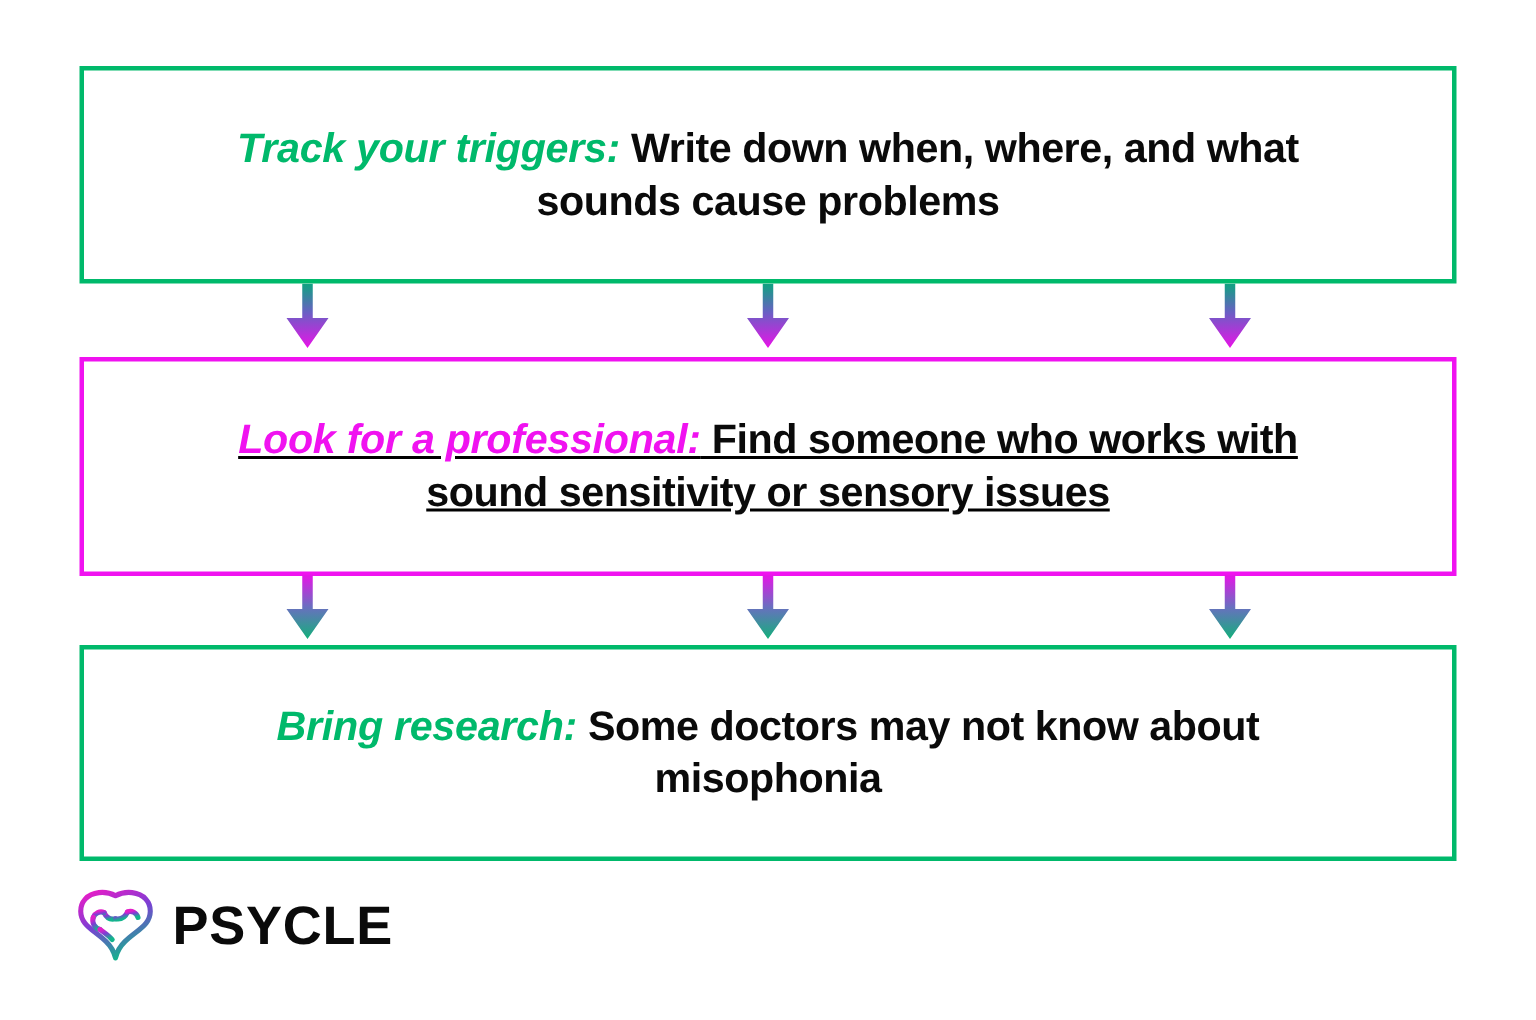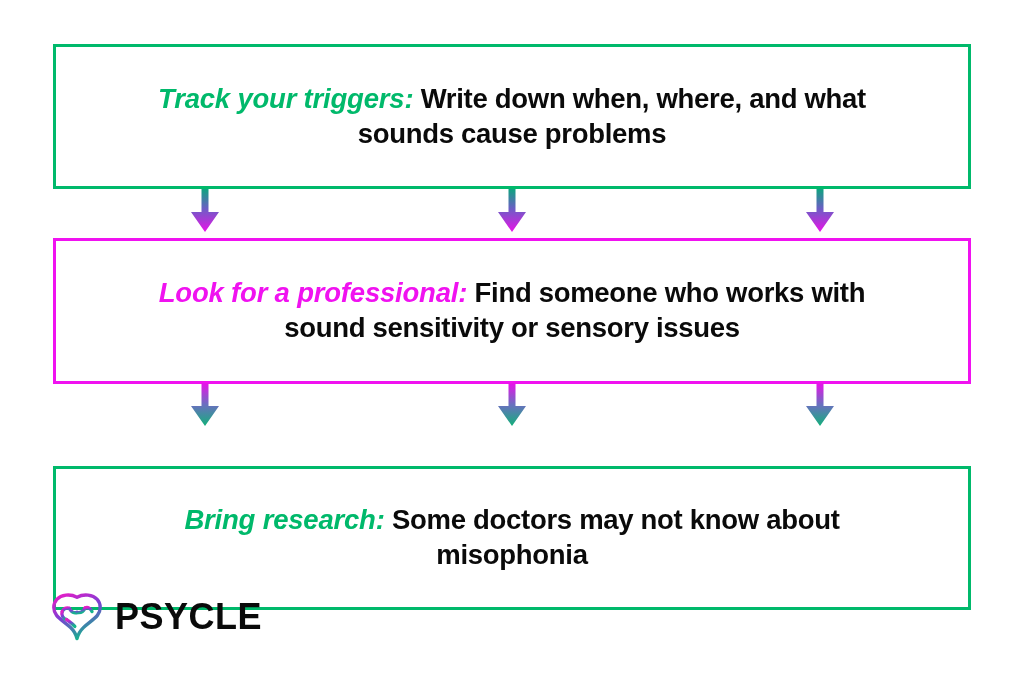--- a/index.html
+++ b/index.html
@@ -19,21 +19,21 @@
   .flow-box {
     position:absolute;
     left:53px;
     width:918px;
     border:3px solid #00b96b;
     display:flex;
     align-items:center;
     justify-content:center;
     background:transparent;
   }
-  .flow-box.accent-magenta { border-color:#f012f0; }
+  .flow-box.accent-magenta { border-color:#f012f0;text-decoration:underline; }
 
   .box-text {
     text-align:center;
     font-family:"Liberation Sans", sans-serif;
     font-weight:700;
     font-size:27.5px;
     line-height:1.26;
     color:#0a0a0a;
     letter-spacing:-0.3px;
     padding:0 22px;
@@ -42,21 +42,21 @@
   .box-lead {
     font-style:italic;
     font-weight:700;
     color:#00b96b;
     letter-spacing:-0.2px;
   }
   .accent-magenta .box-lead { color:#f012f0; }
 
   #box1 { top:44px;  height:145px; }
   #box2 { top:238px; height:146px; }
-  #box3 { top:430px; height:144px;margin-top:36px; }
+  #box3 { top:430px; height:144px; }
 
   
   .arrow {
     position:absolute;
     width:34px;
     height:44px;
   }
   .arrow svg { display:block; width:34px; height:44px; }
 
   .arrow-row-1 .arrow { top:189px; }

